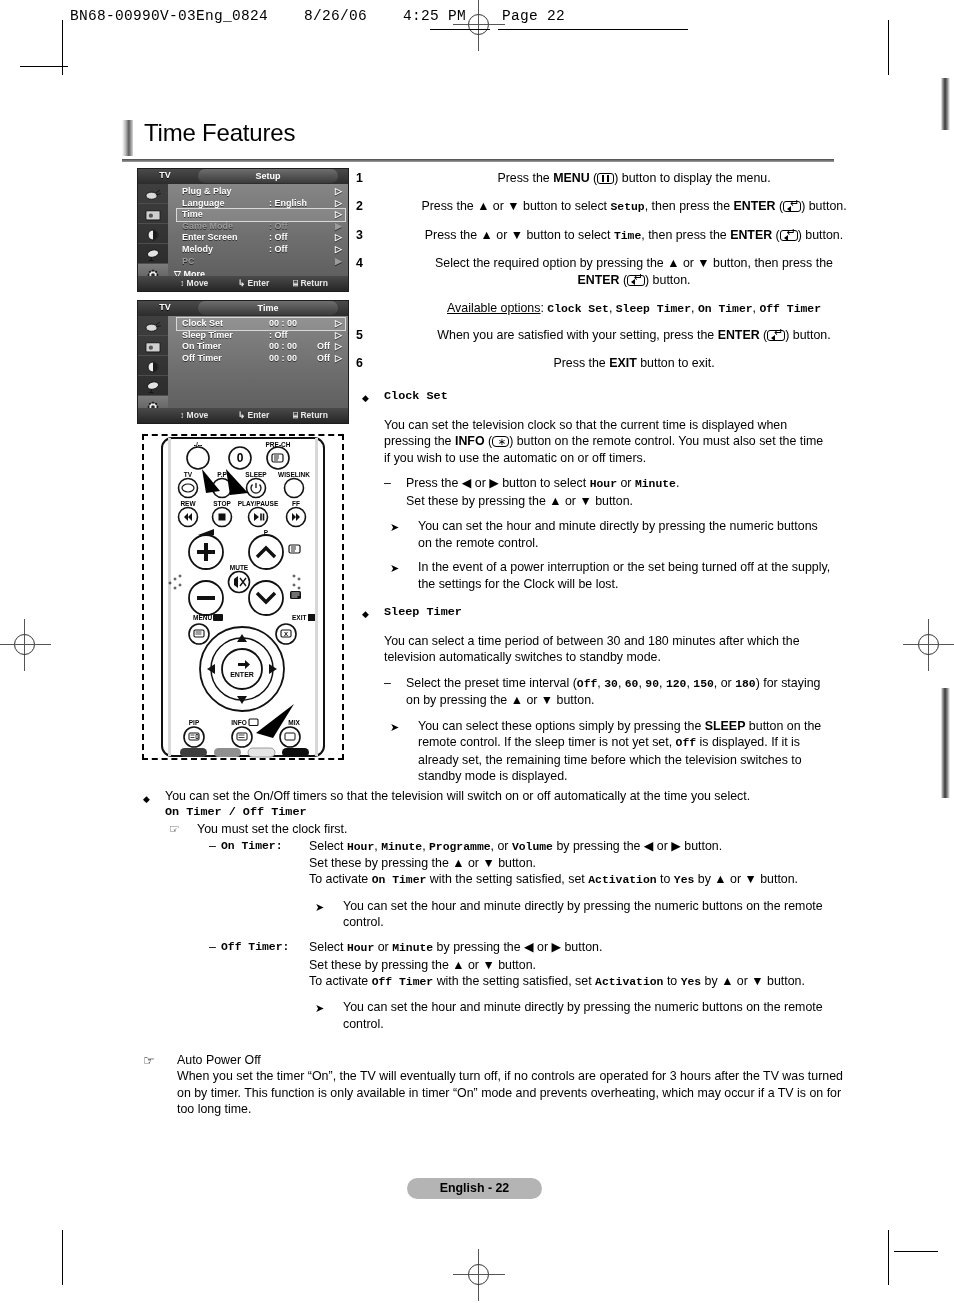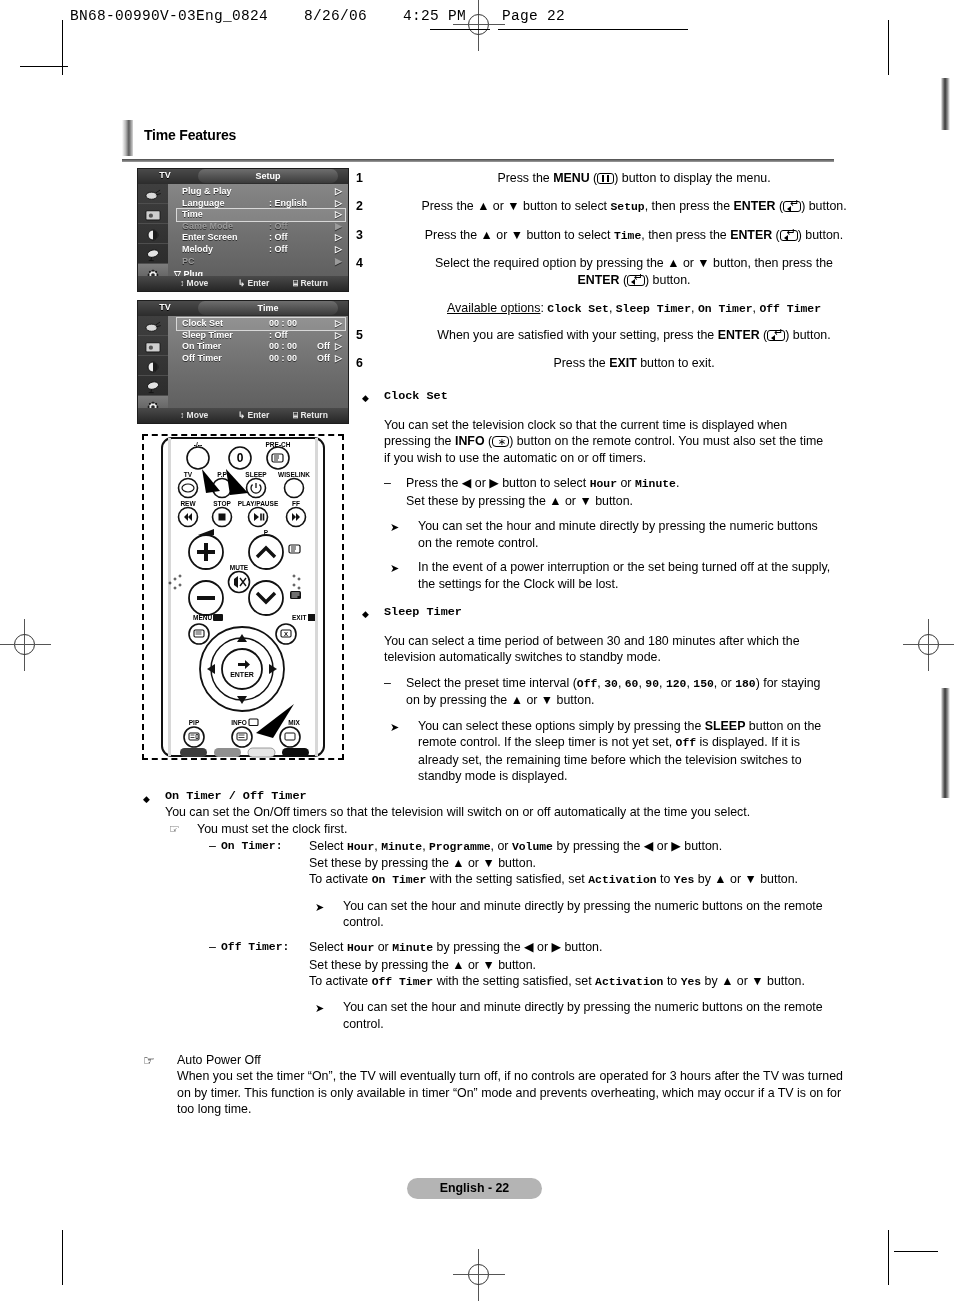--- a/index.html
+++ b/index.html
@@ -35,21 +35,21 @@
   .fh-rule { position: absolute; height: 1px; background: #000; top: 29px; }
 
   
   .title-wrap { position: absolute; left: 122px; top: 120px; width: 712px; }
   .title-bar-left {
     position: absolute; left: 0; top: 0; width: 11px; height: 36px;
     background: linear-gradient(to right,#ffffff 0%,#b5b5b5 35%,#5b5b5b 62%,#d8d8d8 100%);
   }
   .title-text {
     position: absolute; left: 22px; top: -1px;
-    font-size: 14px; font-weight: bold; letter-spacing: -.2px; margin-top: 8px;
+    font-size: 24px; font-weight: normal; letter-spacing: -.2px;
   }
   .title-rule {
     position: absolute; left: 0; top: 39px; width: 712px; height: 3px;
     background: linear-gradient(to bottom,#4a4a4a,#9e9e9e);
   }
 
   
   .osd {
     position: absolute; width: 212px; height: 124px;
     border: 1px solid #1d1d1d;
@@ -251,21 +251,21 @@
       <div class="osd-row">
         <span class="lbl">Melody</span>
         <span class="val">: Off</span>
         <span class="arr">▷</span>
       </div>
       <div class="osd-row dim">
         <span class="lbl">PC</span>
         <span class="arr">▶</span>
       </div>
     </div>
-  <div class="osd-more" id="setup-more" style="top:100px;left:36px;position:absolute;">▽ Plug</div>
+  <div class="osd-more" id="setup-more" style="top:100px;left:36px;position:absolute;">▽ More</div>
   <div class="osd-bot">
     <span style="left:42px;">↕ Move</span>
     <span style="left:100px;">↳ Enter</span>
     <span style="left:155px;">⌸ Return</span>
   </div>
 </div>
 
 <div class="osd" id="osd-time" style="left:137px;top:300px;">
   <div class="osd-top">
     <div class="osd-tv">TV</div>
@@ -526,22 +526,22 @@
   </div>
   <div class="body arrowp" style="margin-top:9px;">
     <span class="a">➤</span>
     <span>You can select these options simply by pressing the <b>SLEEP</b> button on the remote control. If the sleep timer is not yet set, <span class="mono">Off</span> is displayed. If it is already set, the remaining time before which the television switches to standby mode is displayed.</span>
   </div>
 </div>
 
 <div class="wide" style="left:143px;top:788px;width:700px;">
   <div style="position:relative;">
     <span class="dia" style="position:absolute;left:0;top:3px;">◆</span>
+    <div style="margin-left:22px;">You can set the On/Off timers so that the television will switch on or off automatically at the time you select.</div>
     <div style="margin-left:22px;font-family:'Liberation Mono',monospace;font-weight:bold;font-size:11.8px;">On Timer / Off Timer</div>
-    <div style="margin-left:22px;">You can set the On/Off timers so that the television will switch on or off automatically at the time you select.</div>
     <div style="margin-left:22px;position:relative;padding-left:32px;">
       <span style="position:absolute;left:4px;top:0;font-size:12px;">☞</span>
       <span>You must set the clock first.</span>
     </div>
   </div>
 
   <div style="position:relative;margin-left:66px;margin-top:1px;">
     <span style="position:absolute;left:0;top:0;">–</span>
     <span style="position:absolute;left:12px;top:0;font-family:'Liberation Mono',monospace;font-weight:bold;font-size:11.4px;"><span>On Timer</span>:</span>
     <div style="margin-left:100px;">

